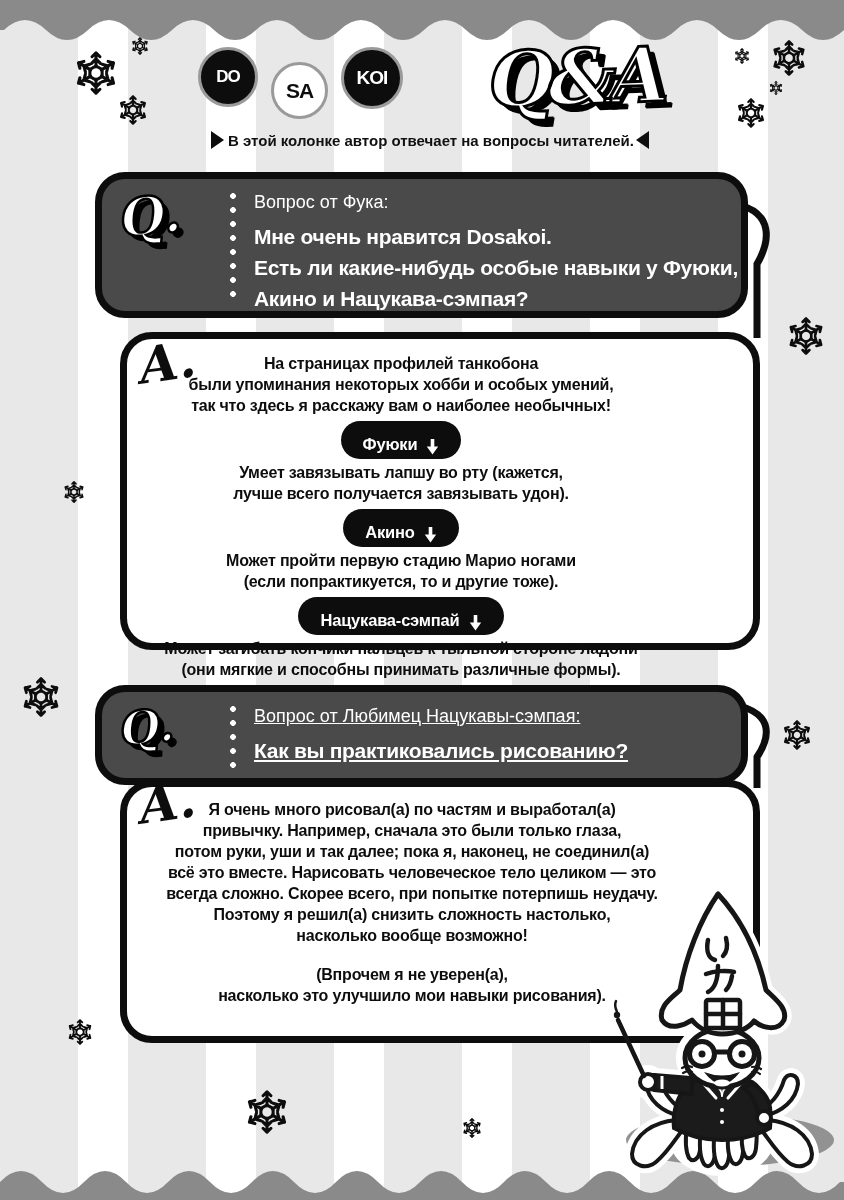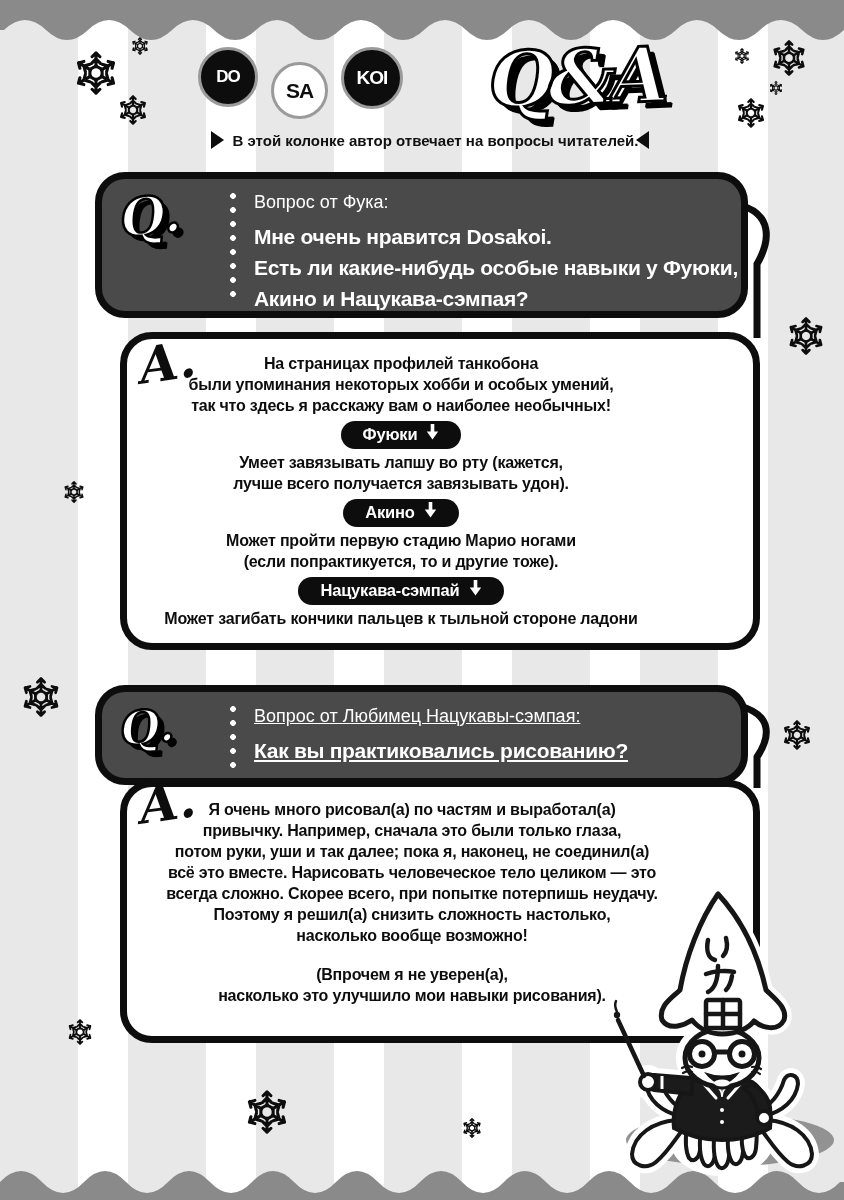--- a/index.html
+++ b/index.html
@@ -15,21 +15,21 @@
     font-weight:bold;box-sizing:border-box;border:3px solid #9a9a9a;letter-spacing:-1px;}
   .c-dark{background:#0d0d0d;color:#fff;}
   .c-light{background:#fff;color:#0d0d0d;}
   .c1{left:198px;top:47px;width:60px;height:60px;font-size:17px;}
   .c2{left:271px;top:62px;width:57px;height:57px;font-size:21px;}
   .c3{left:341px;top:47px;width:62px;height:62px;font-size:19px;}
   .qa-logo{position:absolute;left:430px;top:30px;width:290px;text-align:center;
     font-family:"DejaVu Serif",serif;font-style:italic;font-weight:bold;font-size:76px;line-height:96px;
     color:#fff;-webkit-text-stroke:3px #000;text-shadow:6px 6px 0 #000,7px 7px 0 #000;
     letter-spacing:-7px;transform:rotate(-2deg);}
-  .tagline{position:absolute;left:228px;top:132px;width:415px;text-align:center;
+  .tagline{position:absolute;left:228px;top:132px;width:415px;text-align:left;
     font-size:15px;font-weight:700;color:#111;}
   .tri-r{position:absolute;left:211px;top:131px;width:0;height:0;
     border-left:13px solid #0d0d0d;border-top:9px solid transparent;border-bottom:9px solid transparent;}
   .tri-l{position:absolute;left:636px;top:131px;width:0;height:0;
     border-right:13px solid #0d0d0d;border-top:9px solid transparent;border-bottom:9px solid transparent;}
 
   
   .qbox{position:absolute;left:95px;width:653px;background:#4a4a4a;border:7px solid #0d0d0d;
     border-radius:30px;box-sizing:border-box;color:#fff;display:flex;z-index:2;}
   .qbox1{top:172px;height:146px;}
@@ -50,22 +50,22 @@
     border-radius:32px;box-sizing:border-box;z-index:2;}
   .abox1{top:332px;height:318px;}
   .abox2{top:780px;height:263px;}
   .a-marker{position:absolute;left:12px;top:-6px;font-family:"DejaVu Serif",serif;font-style:italic;
     font-weight:bold;font-size:50px;color:#0d0d0d;transform:rotate(-8deg);}
   .abox2 .a-marker{top:-14px;}
   .a-content{text-align:center;padding:14px 92px 0 14px;font-size:16px;font-weight:700;
     line-height:21px;letter-spacing:-0.2px;color:#0d0d0d;}
   .abox2 .a-content{padding-top:12px;padding-left:36px;}
   .badge-row{margin:5px 0 3px 0;}
-  .badge{display:inline-flex;align-items:flex-start;gap:9px;background:#0d0d0d;color:#fff;
-    border-radius:999px;padding:3px 22px 4px 22px;font-size:16.5px;font-weight:700;}
+  .badge{display:inline-flex;align-items:flex-end;gap:9px;background:#0d0d0d;color:#fff;
+    border-radius:999px;padding:13px 22px 4px 22px;font-size:16.5px;font-weight:700;}
   .a-note{margin-top:18px;}
 
   
   .tails{position:absolute;left:0;top:0;z-index:1;pointer-events:none;}
   .flakes{position:absolute;left:0;top:0;z-index:3;pointer-events:none;}
   .wave-top{position:absolute;left:0;top:0;z-index:4;}
   .wave-bottom{position:absolute;left:0;bottom:0;z-index:4;}
   .mascot{position:absolute;left:596px;top:882px;z-index:5;}
 </style>
 </head>
@@ -193,20 +193,21 @@
       <div class="badge-row">
         <span class="badge">
           <span>Нацукава-сэмпай</span>
           <svg width="13" height="16" viewBox="0 0 13 16">
               <rect x="4.7" y="0" width="3.6" height="8.5" fill="#fff"></rect>
               <polygon points="0.8,7.5 12.2,7.5 6.5,15.5" fill="#fff"></polygon>
             </svg>
         </span>
       </div>
       <div>Может загибать кончики пальцев к тыльной стороне ладони</div>
+      <div>(они мягкие и способны принимать различные формы).</div>
     </div>
   </div>
 
   <div class="qbox qbox2">
     <div class="q-marker-col">
       <span class="q-marker" style="font-size:46px;top:8px;">Q.</span>
     </div>
     <div class="q-dots"></div>
     <div class="q-text" style="padding-top:14px;text-decoration:underline;">
       <div class="q-label">Вопрос от Любимец Нацукавы-сэмпая:</div>

